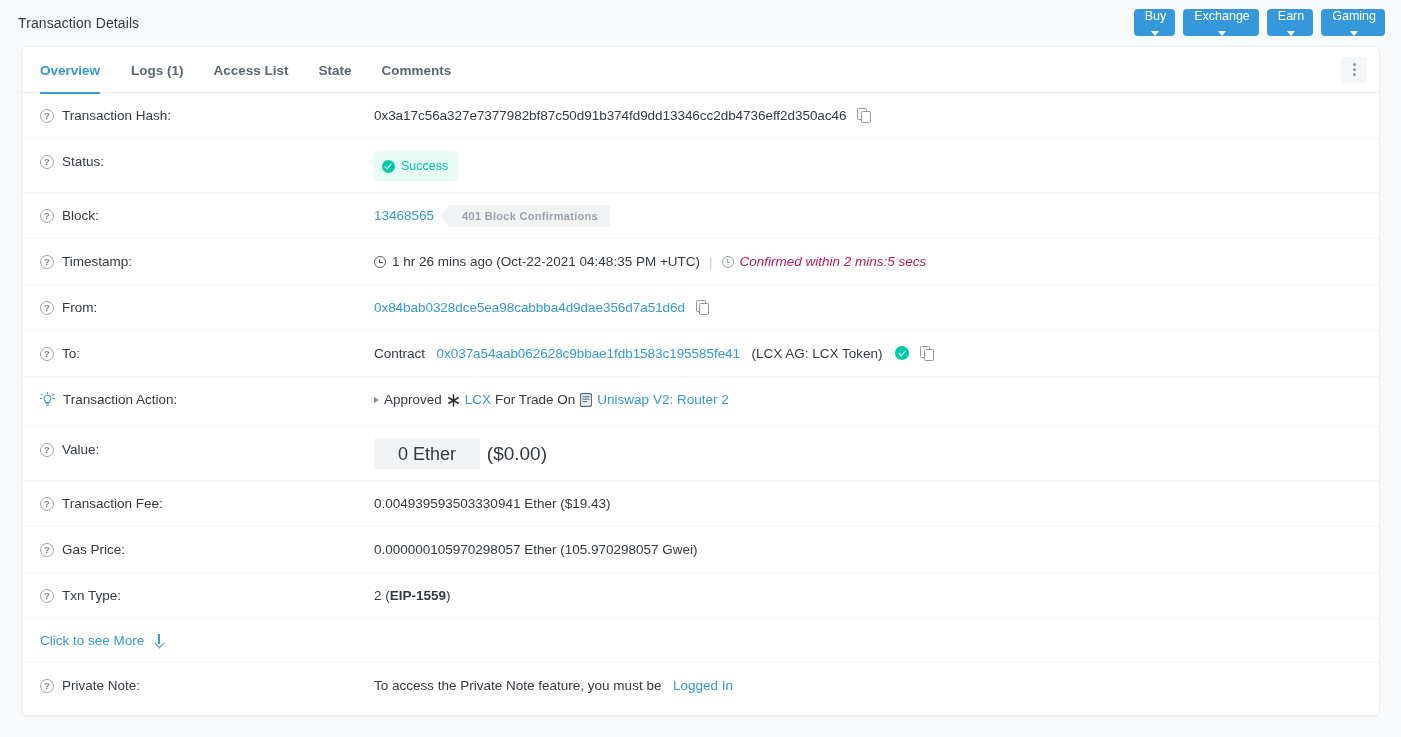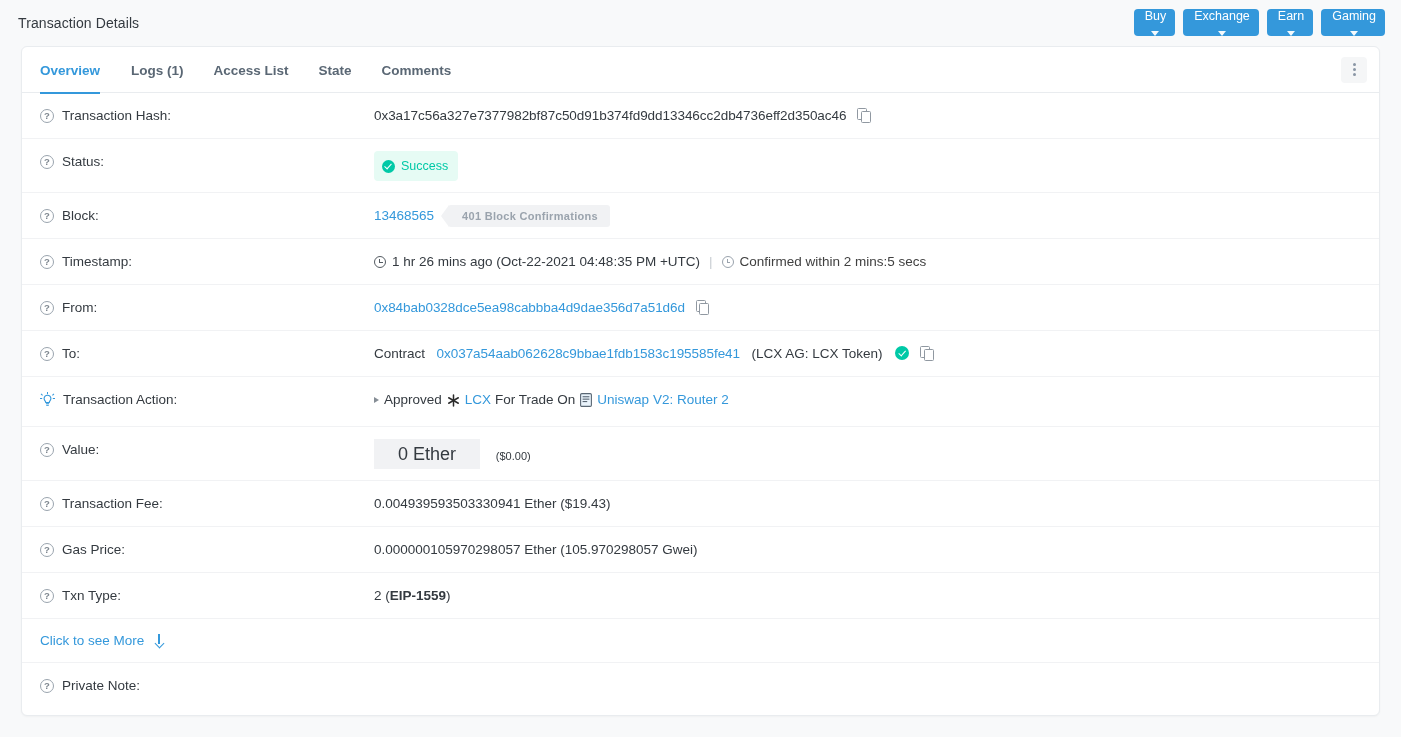--- a/index.html
+++ b/index.html
@@ -271,32 +271,32 @@
   .clock::before {
     content: "";
     position: absolute;
     left: 4.5px; top: 5.2px;
     width: 3.4px; height: 1.2px;
     background: #545b62;
   }
   .clock.muted { border-color: #9aa3ad; }
   .clock.muted::after, .clock.muted::before { background: #9aa3ad; }
   .ts-sep { color: #c7ccd1; margin: 0 9px; }
-  .muted-txt { color: #404040; }
+  .muted-txt { color: #be185d; font-style: italic; }
 
   
   .value-badge {
     display: inline-block;
     background: #f1f2f4;
     border-radius: 0;
     padding: 4px 24px;
     font-size: 18px;
     color: #343a40;
   }
-  .value-usd { margin-left: 12px; color: #343a40; font-size: 11px; }
+  .value-usd { margin-left: 3px; color: #343a40; font-size: 19px; }
 
   
   .action-line { display: flex; align-items: center; flex-wrap: wrap; line-height: 22px; }
   .action-line2 { display: flex; align-items: center; margin-top: 6px; color: #868e96; }
   .tri {
     display: inline-block;
     width: 0; height: 0;
     border-top: 3.5px solid transparent;
     border-bottom: 3.5px solid transparent;
     border-left: 5px solid #868e96;
@@ -582,17 +582,22 @@
           <span>Click to see More</span>
           <span class="arrow-down"></span>
         </span>
       </div>
 
       <div class="row">
         <div class="row-label">
           <span class="qicon">?</span>
           <span>Private Note:</span>
         </div>
+        <div class="row-value">
+          <span>To access the Private Note feature, you must be</span>
+          <span class="sp"></span>
+          <a class="lnk">Logged In</a>
+        </div>
       </div>
 
     </div>
   </div>
 </div>
 
 </body></html>

